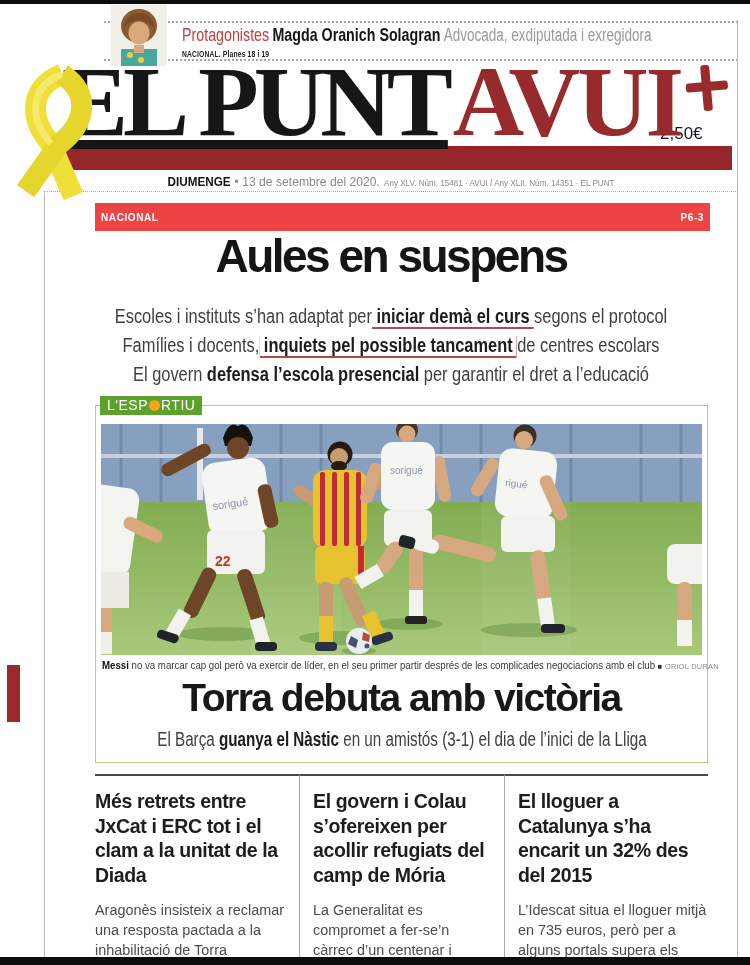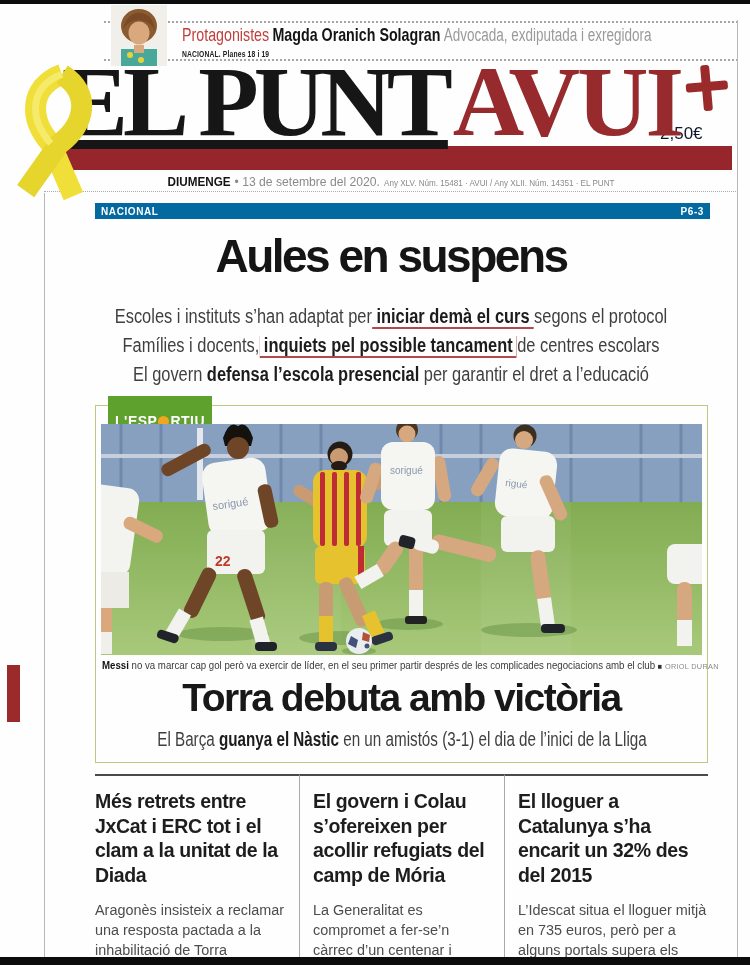--- a/index.html
+++ b/index.html
@@ -33,34 +33,34 @@
   .plus-icon{top:62px;left:682px;width:50px;height:52px;}
   .price{top:124px;left:660px;font-size:17px;color:#0f172a;}
   .red-bar{top:146px;left:44px;width:688px;height:24px;background:#96262b;}
   .dateline{top:172px;left:44px;width:694px;text-align:center;white-space:nowrap;transform:scaleX(0.9);transform-origin:50% 0;}
   .dl-day{font-size:13px;font-weight:bold;color:#141414;}
   .dl-date{font-size:13.5px;color:#8a8a8a;}
   .dl-edition{font-size:9px;color:#8a8a8a;}
   .rule3{top:191px;left:44px;width:694px;border-top:1px dotted #adadad;height:0;}
 
   
-  .section-bar{top:203px;left:95px;width:615px;height:16px;background:#0369a1;color:#fff;
+  .section-bar{top:203px;left:95px;width:615px;height:28px;background:#ef4444;color:#fff;
                display:flex;justify-content:space-between;align-items:center;
                font-size:10px;font-weight:bold;letter-spacing:.6px;padding:0 6px;box-sizing:border-box;}
   .lead-headline{top:214px;left:44px;width:694px;text-align:center;font-size:46px;font-weight:bold;
                  letter-spacing:-2.5px;color:#151515;line-height:84px;}
   .lead-deck{top:302px;left:-32px;width:846px;transform:scaleX(0.82);transform-origin:50% 0;
              text-align:center;font-size:20px;line-height:29px;color:#3f3f3f;}
   .lead-deck b{color:#1c1c1c;}
   .deck-u{box-shadow:0 2px 0 #b0494b;padding:0 5px;margin:0 -5px;}
 
   
   .esportiu-box{top:405px;left:95px;width:613px;height:358px;border:1px solid #bfc780;box-sizing:border-box;}
-  .esportiu-label{position:absolute;top:-10px;left:12px;background:#5fa12d;color:#fff;font-weight:bold;
-                  font-size:14px;letter-spacing:.5px;padding:18px 7px 3px;line-height:14px;}
+  .esportiu-label{position:absolute;top:-10px;left:4px;background:#5fa12d;color:#fff;font-weight:normal;
+                  font-size:14px;letter-spacing:.5px;padding:2px 7px 3px;line-height:14px;}
   .ball-o{display:inline-block;width:11px;height:11px;border-radius:50%;background:#f2a51f;
           vertical-align:baseline;margin:0 1px -1px;}
   .photo{position:absolute;top:18px;left:5px;width:601px;height:231px;overflow:hidden;background:#85ae57;}
   .photo svg{display:block;}
   .photo text{font-family:"Liberation Sans",sans-serif;}
   .caption{position:absolute;top:253px;left:6px;width:650px;transform:scaleX(0.92);transform-origin:0 0;
            font-size:10.5px;color:#3a3a3a;white-space:nowrap;}
   .caption b{color:#111;}
   .credit{font-size:8px;color:#8a8a8a;letter-spacing:.3px;}
   .marker{font-size:8px;color:#333;}

